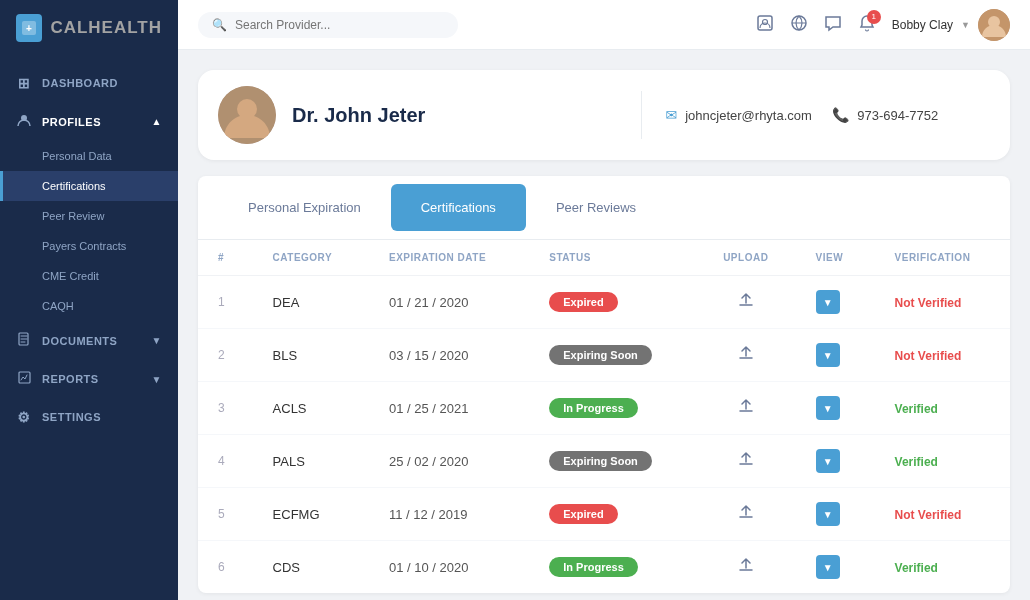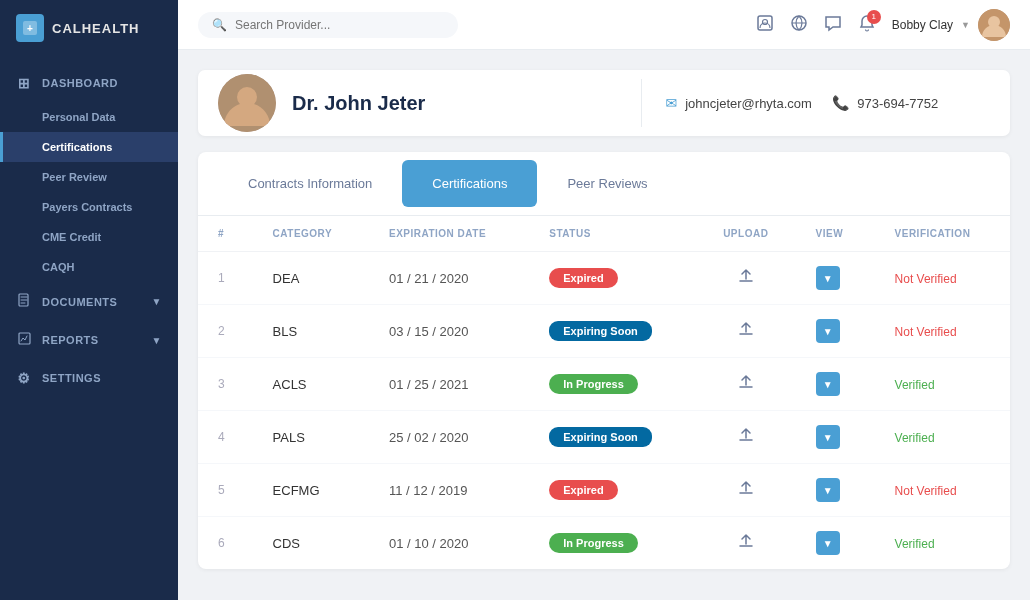--- a/index.html
+++ b/index.html
@@ -24,22 +24,22 @@
       width: 28px;
       height: 28px;
       background: #4a9fd4;
       border-radius: 4px;
       display: flex; align-items: center; justify-content: center;
       color: white;
       font-weight: bold;
       font-size: 13px;
     }
     .logo-text {
-      color: #e5e5e5;
-      font-size: 13px;
+      color: #a3a3a3;
+      font-size: 17px;
       font-weight: 700;
       letter-spacing: 1px;
     }
     .sidebar-nav { flex: 1; padding-top: 8px; }
     .nav-item {
       display: flex;
       align-items: center;
       padding: 11px 16px;
       color: #8fa5c5;
       font-size: 11px;
@@ -52,21 +52,20 @@
     .nav-item.active-parent { color: white; }
     .nav-item .nav-icon { font-size: 14px; width: 16px; text-align: center; }
     .nav-item .chevron { margin-left: auto; font-size: 10px; }
     .sub-nav { padding-left: 0; }
     .sub-nav-item {
       display: block;
       padding: 9px 24px 9px 42px;
       color: #8fa5c5;
       font-size: 11px;
       cursor: pointer;
-      font-weight: bold;
     }
     .sub-nav-item.active {
       color: white;
       background: #2a3f6a;
       border-left: 3px solid #4a9fd4;
       padding-left: 39px;
     }
 
     
     .main {
@@ -149,22 +148,22 @@
     
     .content {
       flex: 1;
       overflow-y: auto;
       padding: 20px;
     }
 
     
     .profile-header {
       background: white;
-      border-radius: 7px;
-      padding: 4px 20px;
+      border-radius: 16px;
+      padding: 16px 20px;
       display: flex;
       align-items: center;
       gap: 16px;
       margin-bottom: 16px;
       box-shadow: 0 1px 4px rgba(0,0,0,0.06);
     }
     .profile-avatar {
       width: 58px;
       height: 58px;
       border-radius: 50%;
@@ -253,40 +252,40 @@
 
     .status-badge {
       display: inline-block;
       padding: 4px 14px;
       border-radius: 20px;
       font-size: 11px;
       font-weight: 600;
       color: white;
     }
     .status-expired { background: #e84d4d; }
-    .status-expiring { background: #0369a1; border-radius: 9px; }
+    .status-expiring { background: #737373; }
     .status-progress { background: #4caf50; }
 
     .upload-icon {
       color: #6b7a99;
       font-size: 16px;
       cursor: pointer;
     }
     .view-btn {
       background: #4a9fd4;
       color: white;
       border: none;
       border-radius: 4px;
       width: 24px;
       height: 24px;
       display: flex; align-items: center; justify-content: center;
       cursor: pointer;
       font-size: 10px;
     }
-    .verification-text { font-size: 12px; font-weight: 400; margin-top: 28px; }
+    .verification-text { font-size: 12px; font-weight: 700; margin-top: 28px; }
     .not-verified { color: #e84d4d; }
     .verified { color: #4caf50; }
 
     td.center { text-align: center; }
   </style>
 </head>
 <body>
 
 <nav class="sidebar">
   <div class="sidebar-logo">
@@ -299,20 +298,30 @@
     <span class="logo-text">CALHEALTH</span>
   </div>
 
   <div class="sidebar-nav">
 
     <div class="nav-item">
       <span class="nav-icon">⊞</span>
       <span>Dashboard</span>
     </div>
 
+    <div class="nav-item active-parent">
+      <span class="nav-icon">
+        <svg width="14" height="14" viewBox="0 0 14 14" fill="none">
+          <circle cx="7" cy="5" r="3" fill="#8fa5c5"></circle>
+          <path d="M1 13c0-3.3 2.7-6 6-6s6 2.7 6 6" stroke="#8fa5c5" stroke-width="1.5" fill="none"></path>
+        </svg>
+      </span>
+      <span>Profiles</span>
+      <span class="chevron">▲</span>
+    </div>
     <div class="sub-nav">
       <div class="sub-nav-item">Personal Data</div>
       <div class="sub-nav-item active">Certifications</div>
       <div class="sub-nav-item">Peer Review</div>
       <div class="sub-nav-item">Payers Contracts</div>
       <div class="sub-nav-item">CME Credit</div>
       <div class="sub-nav-item">CAQH</div>
     </div>
 
     <div class="nav-item">
@@ -413,21 +422,21 @@
         <div class="contact-item">
           <span class="contact-icon">📞</span>
           <span>973-694-7752</span>
         </div>
       </div>
     </div>
 
     <div class="main-card">
 
       <div class="tabs">
-        <div class="tab">Contracts Information</div>
+        <div class="tab">Personal Expiration</div>
         <div class="tab active">Certifications</div>
         <div class="tab">Peer Reviews</div>
       </div>
 
       <div class="table-container">
         <table>
           <thead>
             <tr>
               <th>#</th>
               <th>Category</th>

